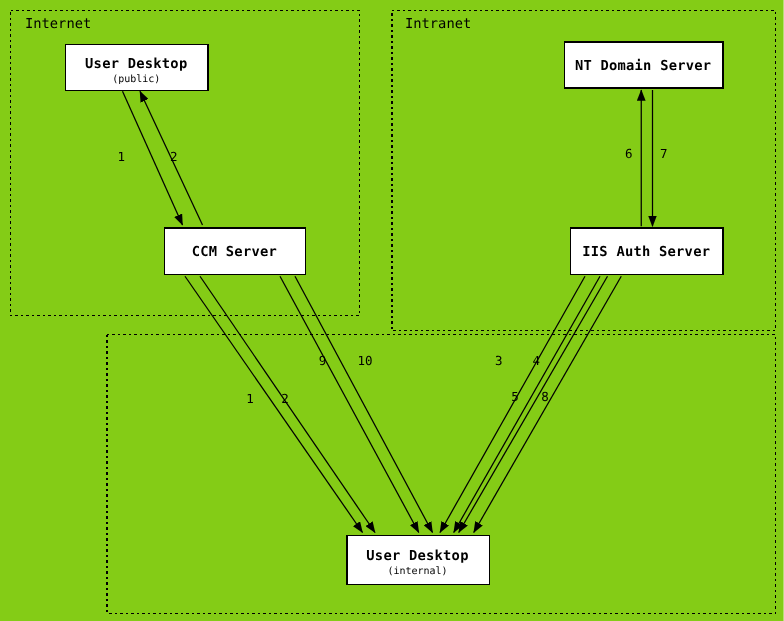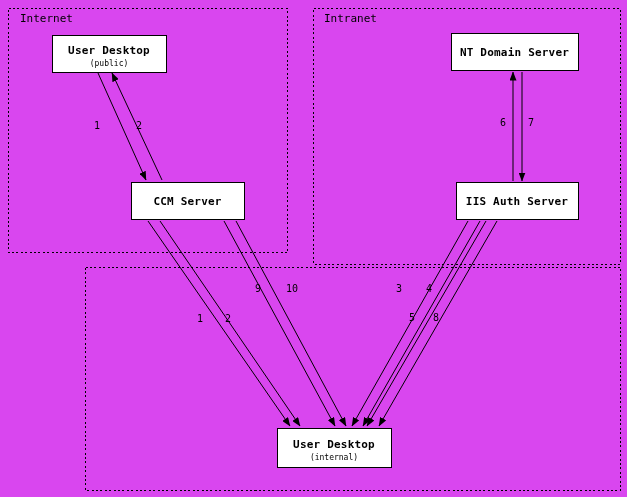--- a/index.html
+++ b/index.html
@@ -5,21 +5,21 @@
 <style>
   html, body {
     margin: 0;
     padding: 0;
     background: #ffffff;
   }
   #diagram-root {
     position: relative;
     width: 627px;
     height: 497px;
-    background: #d946ef;
+    background: #84cc16;
     font-family: "DejaVu Sans Mono", "Liberation Mono", monospace;
     overflow: hidden;
   }
   svg#diagram-canvas {
     position: absolute;
     left: 0;
     top: 0;
     width: 627px;
     height: 497px;
   }

